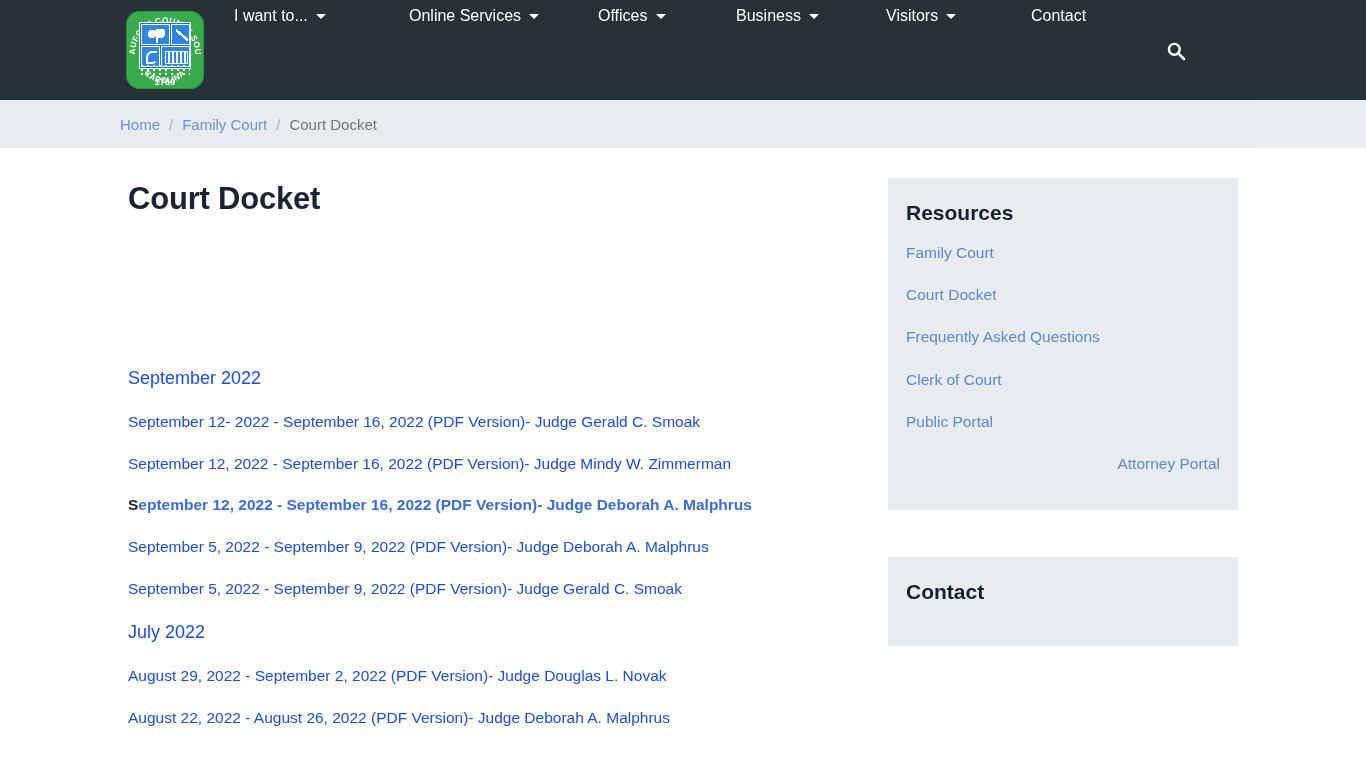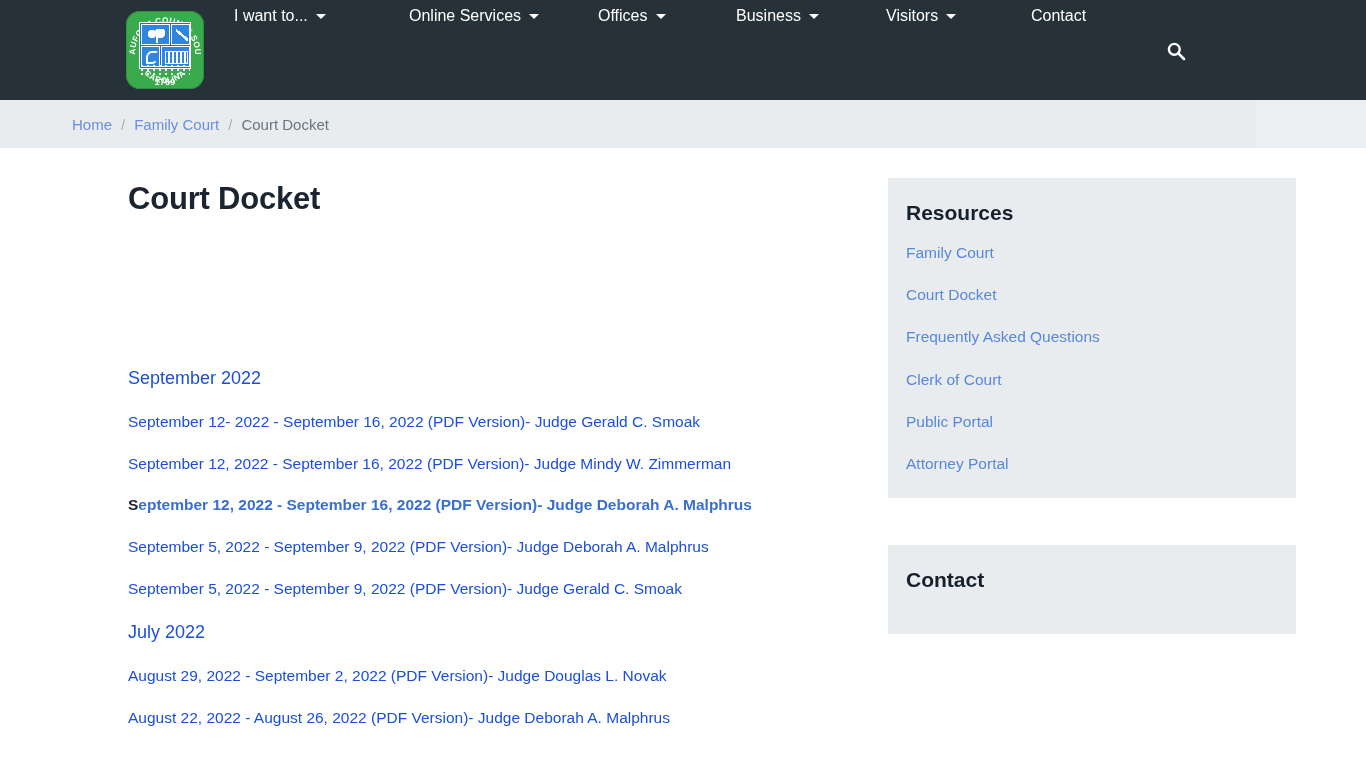--- a/index.html
+++ b/index.html
@@ -155,21 +155,21 @@
     background: #eceff1;
   }
   .breadcrumb-inner {
     position: absolute;
     left: 0; top: 0;
     width: 1256px;
     height: 48px;
     background: #e8ecef;
     display: flex;
     align-items: center;
-    padding-left: 72px;
+    padding-left: 120px;
   }
   .crumb {
     font-size: 15px;
     color: #6c757d;
     text-decoration: none;
     cursor: default;
   }
   .crumb.link { color: #6c8ee0; cursor: pointer; }
   .crumb-sep { color: #a8b0b6; margin: 0 9px; font-size: 15px; }
 
@@ -217,21 +217,21 @@
     font-weight: bold;
     color: #3a6fd0;
   }
   .docket-link .lead-dark { color: #1b2431; }
 
   
   .sidebar {
     position: absolute;
     left: 888px;
     top: 30px;
-    width: 408px;
+    width: 350px;
   }
   .panel {
     background: #e8ecef;
     padding: 22px 18px 24px 18px;
   }
   .panel + .panel { margin-top: 47px; }
   .panel-title {
     margin: 0 0 18px 0;
     font-size: 21px;
     font-weight: bold;
@@ -240,21 +240,21 @@
   }
   .panel-link {
     display: block;
     font-size: 15.5px;
     line-height: 1.3;
     color: #5b87d9;
     text-decoration: none;
     margin-bottom: 22px;
     cursor: pointer;
   }
-  .panel-link:last-child { margin-bottom: 0; }
+  .panel-link:last-child { margin-bottom: 12px; text-align: right; }
   .contact-row {
     display: flex;
     align-items: center;
     gap: 12px;
   }
   .env-icon { display: block; flex: 0 0 auto; }
   .contact-link {
     font-size: 15.5px;
     color: #5b87d9;
     text-decoration: none;

